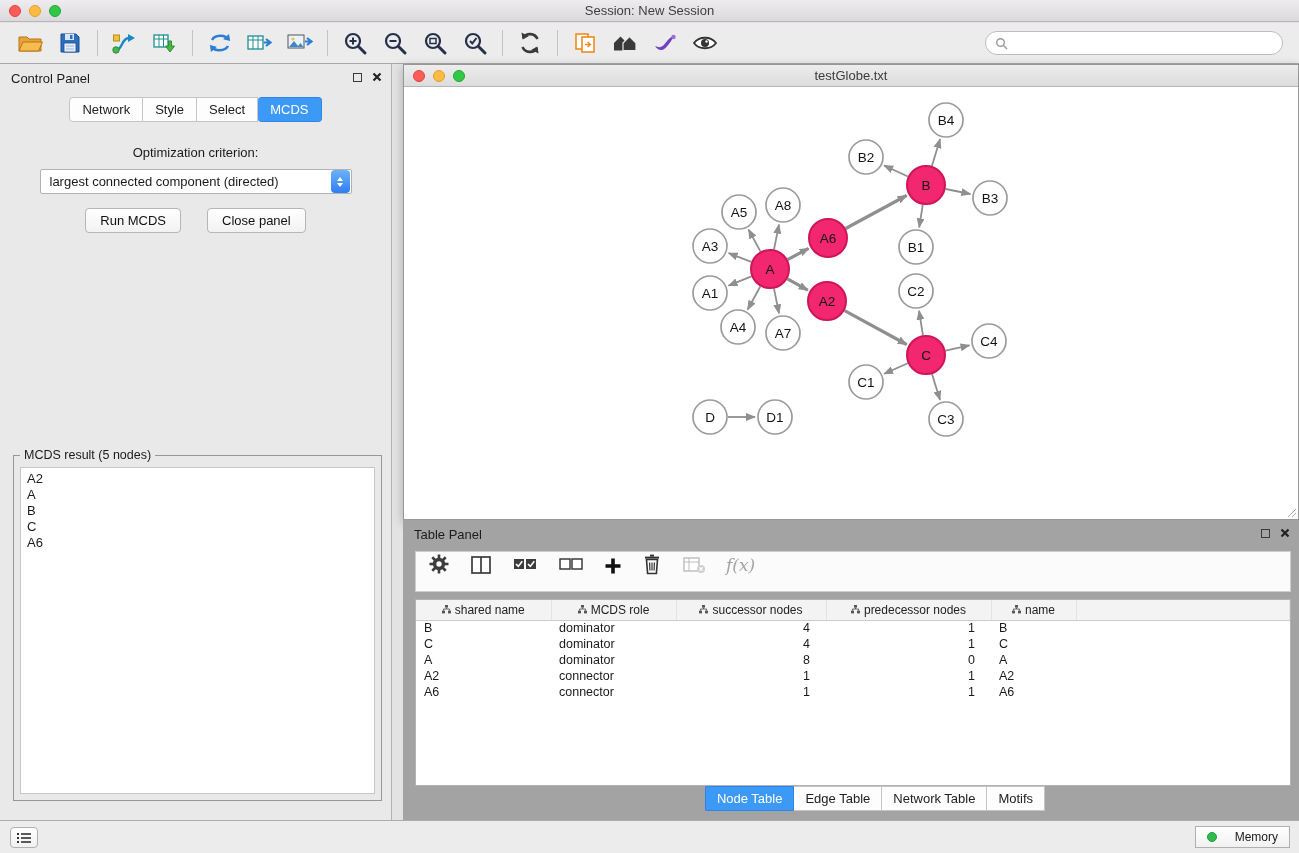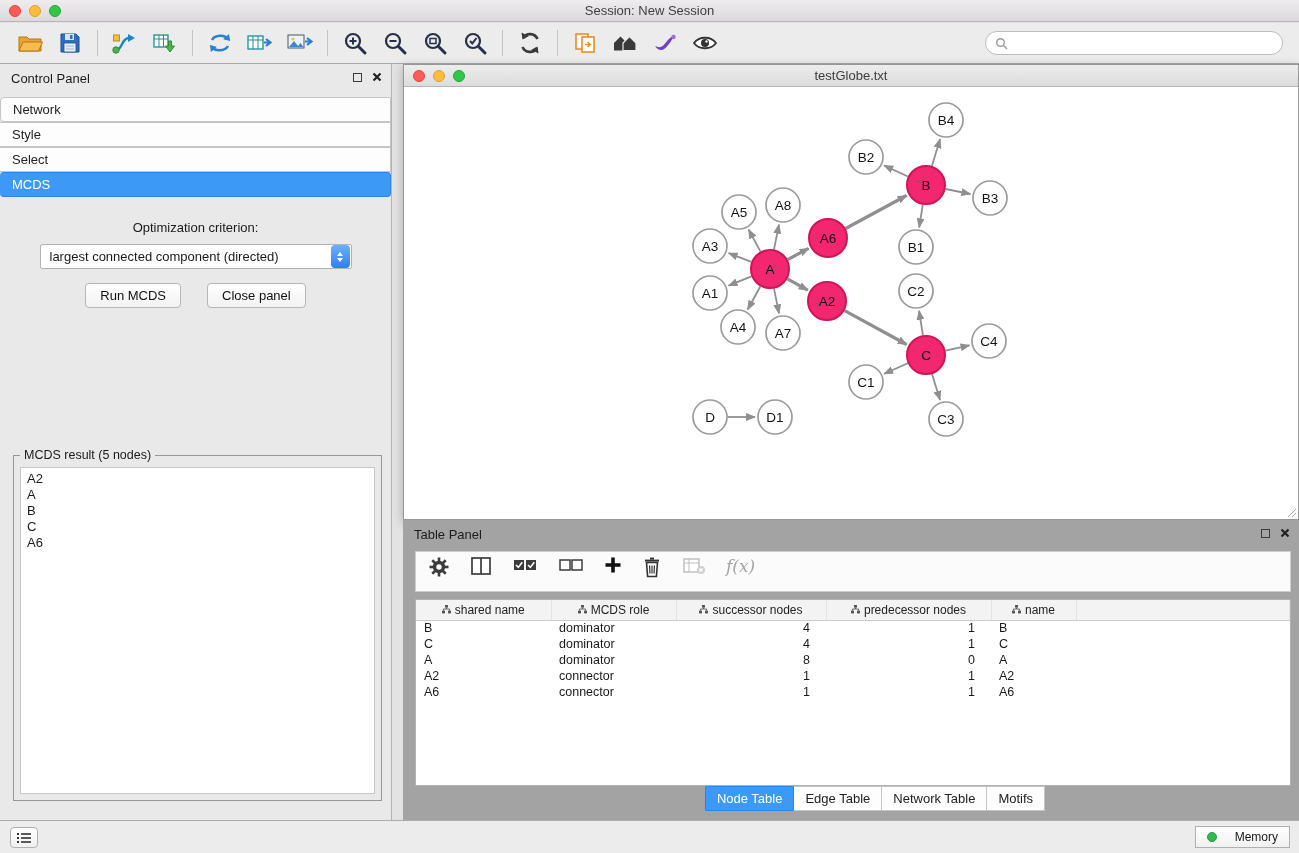--- a/index.html
+++ b/index.html
@@ -43,21 +43,21 @@
   
   .control-panel {
     position: absolute; top: 64px; left: 0; width: 392px; bottom: 33px;
     background: #e9e9e9; border-right: 1px solid #b3b3b3;
   }
   .panel-header { position: relative; height: 28px; }
   .panel-title { position: absolute; left: 11px; top: 7px; font-size: 13px; color: #1c1c1c; }
   .panel-winicons { position: absolute; right: 9px; top: 8px; display: flex; gap: 10px; align-items: center; }
   .float-box { width: 9px; height: 9px; border: 1.5px solid #3a3a3a; display: inline-block; }
 
-  .cp-tabs { display: flex; justify-content: center; margin-top: 5px; flex-direction: column; }
+  .cp-tabs { display: flex; justify-content: center; margin-top: 5px; }
   .cp-tab {
     padding: 4px 12px; font-size: 13px; background: #fdfdfd;
     border: 1px solid #c5c5c5; border-left: none; color: #222;
   }
   .cp-tab:first-child { border-left: 1px solid #c5c5c5; border-radius: 4px 0 0 4px; }
   .cp-tab.active { background: #3d99f6; color: #fff; border-color: #2f84ec; border-radius: 4px; }
 
   .opt-label { text-align: center; margin-top: 23px; font-size: 13px; }
   .dropdown {
     width: 312px; height: 25px; margin: 9px auto 0; background: #fff;
@@ -100,21 +100,21 @@
   }
   .nw-canvas { position: absolute; top: 22px; left: 0; right: 0; bottom: 0; background: #fff; }
   .graph text { font-size: 13.5px; fill: #141414; font-family: "Liberation Sans", sans-serif; }
   .grip { position: absolute; right: 1px; bottom: 1px; }
 
   
   .table-panel { position: absolute; left: 403px; top: 520px; width: 896px; height: 300px; background: #a3a3a3; }
   .tp-toolbar {
     position: absolute; left: 12px; right: 8px; top: 31px; height: 41px;
     background: #fbfbfb; border: 1px solid #cecece;
-    display: flex; align-items: flex-start; padding: 4px 12px; gap: 20px;
+    display: flex; align-items: flex-end; padding: 16px 12px; gap: 20px;
   }
   .fx { font-family: "DejaVu Serif", serif; font-style: italic; font-size: 17px; color: #a3a3a3; }
   .tp-table-wrap {
     position: absolute; left: 12px; right: 8px; top: 79px; bottom: 34px;
     background: #fff; border: 1px solid #b2b2b2; overflow: hidden;
   }
   table.node-table { border-collapse: collapse; width: 100%; table-layout: fixed; }
   .node-table thead th {
     background: #f3f3f3; border-bottom: 1px solid #cccccc; border-right: 1px solid #e3e3e3;
     font-weight: normal; font-size: 12px; color: #222; height: 20px; padding: 1px 4px;

